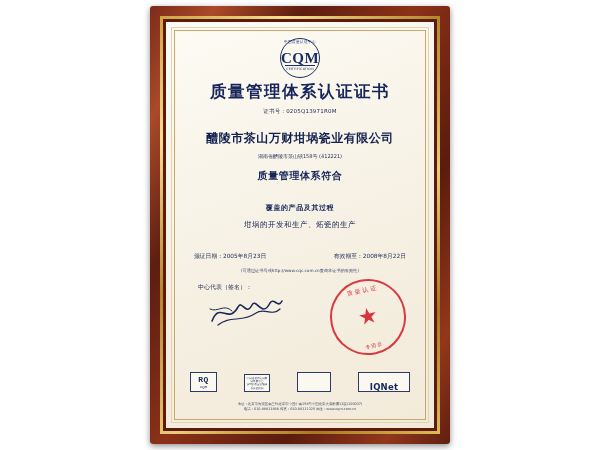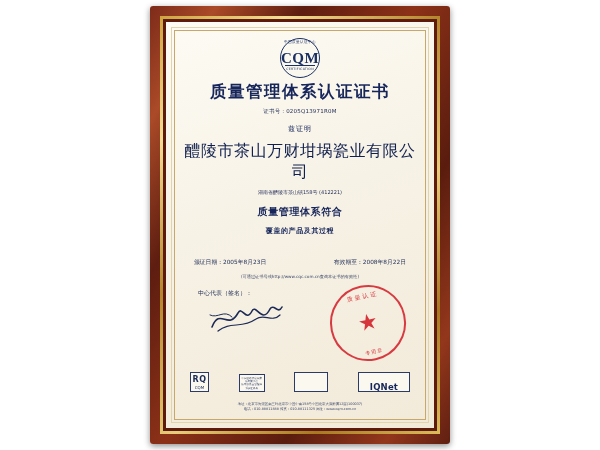--- a/index.html
+++ b/index.html
@@ -162,23 +162,23 @@
     color: #1d2a54;
     letter-spacing: 0.2px;
   }
   .hereby {
     margin-top: 9px;
     font-size: 7px;
     color: #16255a;
     letter-spacing: 1px;
   }
   .company {
-    margin-top: 7px;
-    font-size: 16px;
-    font-weight: normal;
+    margin-top: 15px;
+    font-size: 12px;
+    font-weight: bold;
     color: #11204e;
     letter-spacing: 0.5px;
   }
   .address {
     margin-top: 6px;
     font-size: 5px;
     color: #28325c;
   }
   .sec-label {
     margin-top: 10px;
@@ -188,21 +188,21 @@
     letter-spacing: 0.6px;
   }
   .standard {
     margin-top: 7px;
     font-size: 7.5px;
     font-weight: bold;
     color: #11204e;
     letter-spacing: 0.2px;
   }
   .scope-label {
-    margin-top: 7px;
+    margin-top: 20px;
     font-size: 7px;
     font-weight: bold;
     color: #16255a;
     letter-spacing: 0.6px;
   }
   .scope-text {
     margin-top: 7px;
     font-size: 7.5px;
     color: #11204e;
     letter-spacing: 0.5px;
@@ -296,24 +296,25 @@
   }
   .mini {
     border: 0.8px solid #2b3a66;
     color: #1b2b59;
     background: #fbf8ef;
     box-sizing: border-box;
     text-align: center;
     overflow: hidden;
   }
   .mini-rq {
-    width: 19px; height: 20px;
+    width: 27px; height: 20px;
     padding-top: 2px;
     font-size: 4px;
     line-height: 1.25;
+    font-family: Liberation Mono, monospace;
   }
   .mini-rq .big { font-size: 8px; font-weight: bold; letter-spacing: 0.5px; }
   .mini-txt {
     width: 26px; height: 18px;
     font-size: 2.6px;
     line-height: 1.25;
     padding: 2px 1px;
     color: #243561;
   }
   .mini-cnas {
@@ -360,25 +361,25 @@
                 <div class="logo-circle"></div>
                 <div class="logo-top-text">中国质量认证中心</div>
                 <div class="logo-cqm">CQM</div>
                 <div class="logo-bar"></div>
                 <div class="logo-sub">CERTIFICATION</div>
               </div>
             </div>
 
             <div class="title">质量管理体系认证证书</div>
             <div class="cert-no">证书号：0205Q13971R0M</div>
-            <div class="hereby">兹证明</div>
             <div class="company">醴陵市茶山万财坩埚瓷业有限公司</div>
             <div class="address">湖南省醴陵市茶山镇158号 (412221)</div>
             <div class="sec-label">质量管理体系符合</div>
             <div class="scope-label">覆盖的产品及其过程</div>
+            <div class="scope-text">坩埚的开发和生产、炻瓷的生产</div>
 
             <div class="dates">
               <span>颁证日期：2005年8月23日</span>
               <span>有效期至：2008年8月22日</span>
             </div>
 
             <div class="note">(可通过证书号或http://www.cqc.com.cn查询本证书的有效性)</div>
 
             <div class="sign-row">
               <div class="sign-label">中心代表（签名）：</div>

